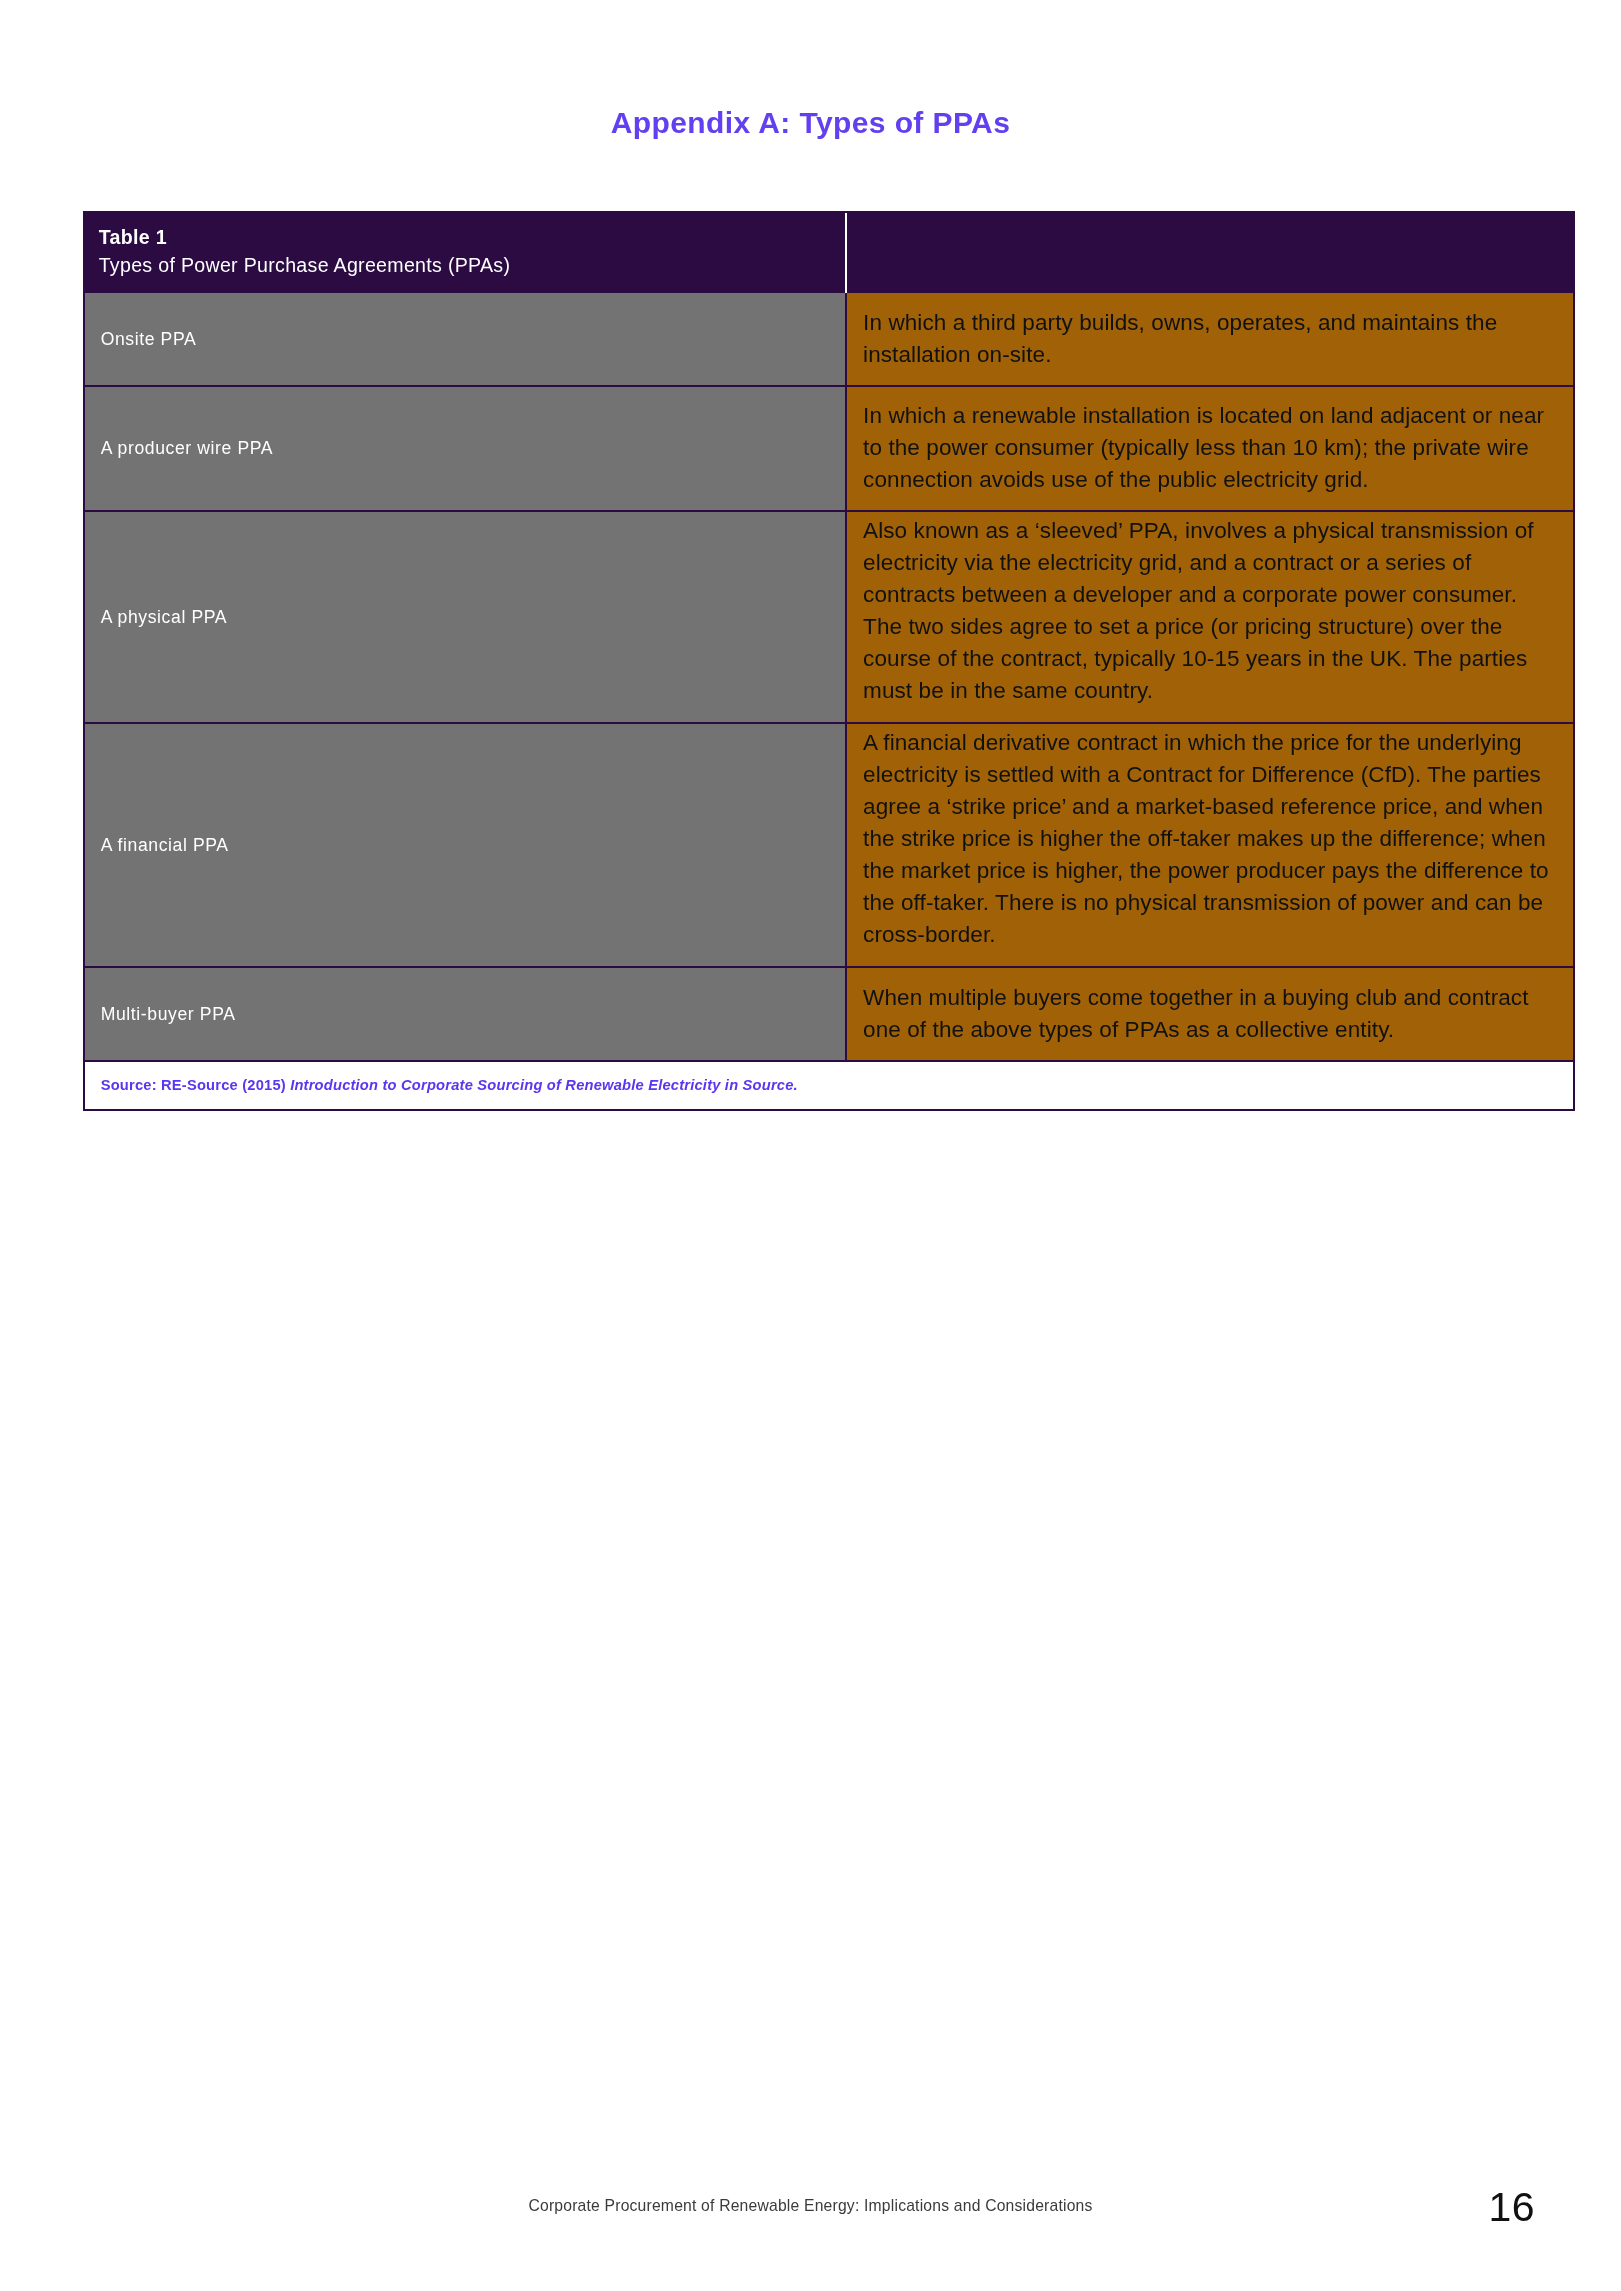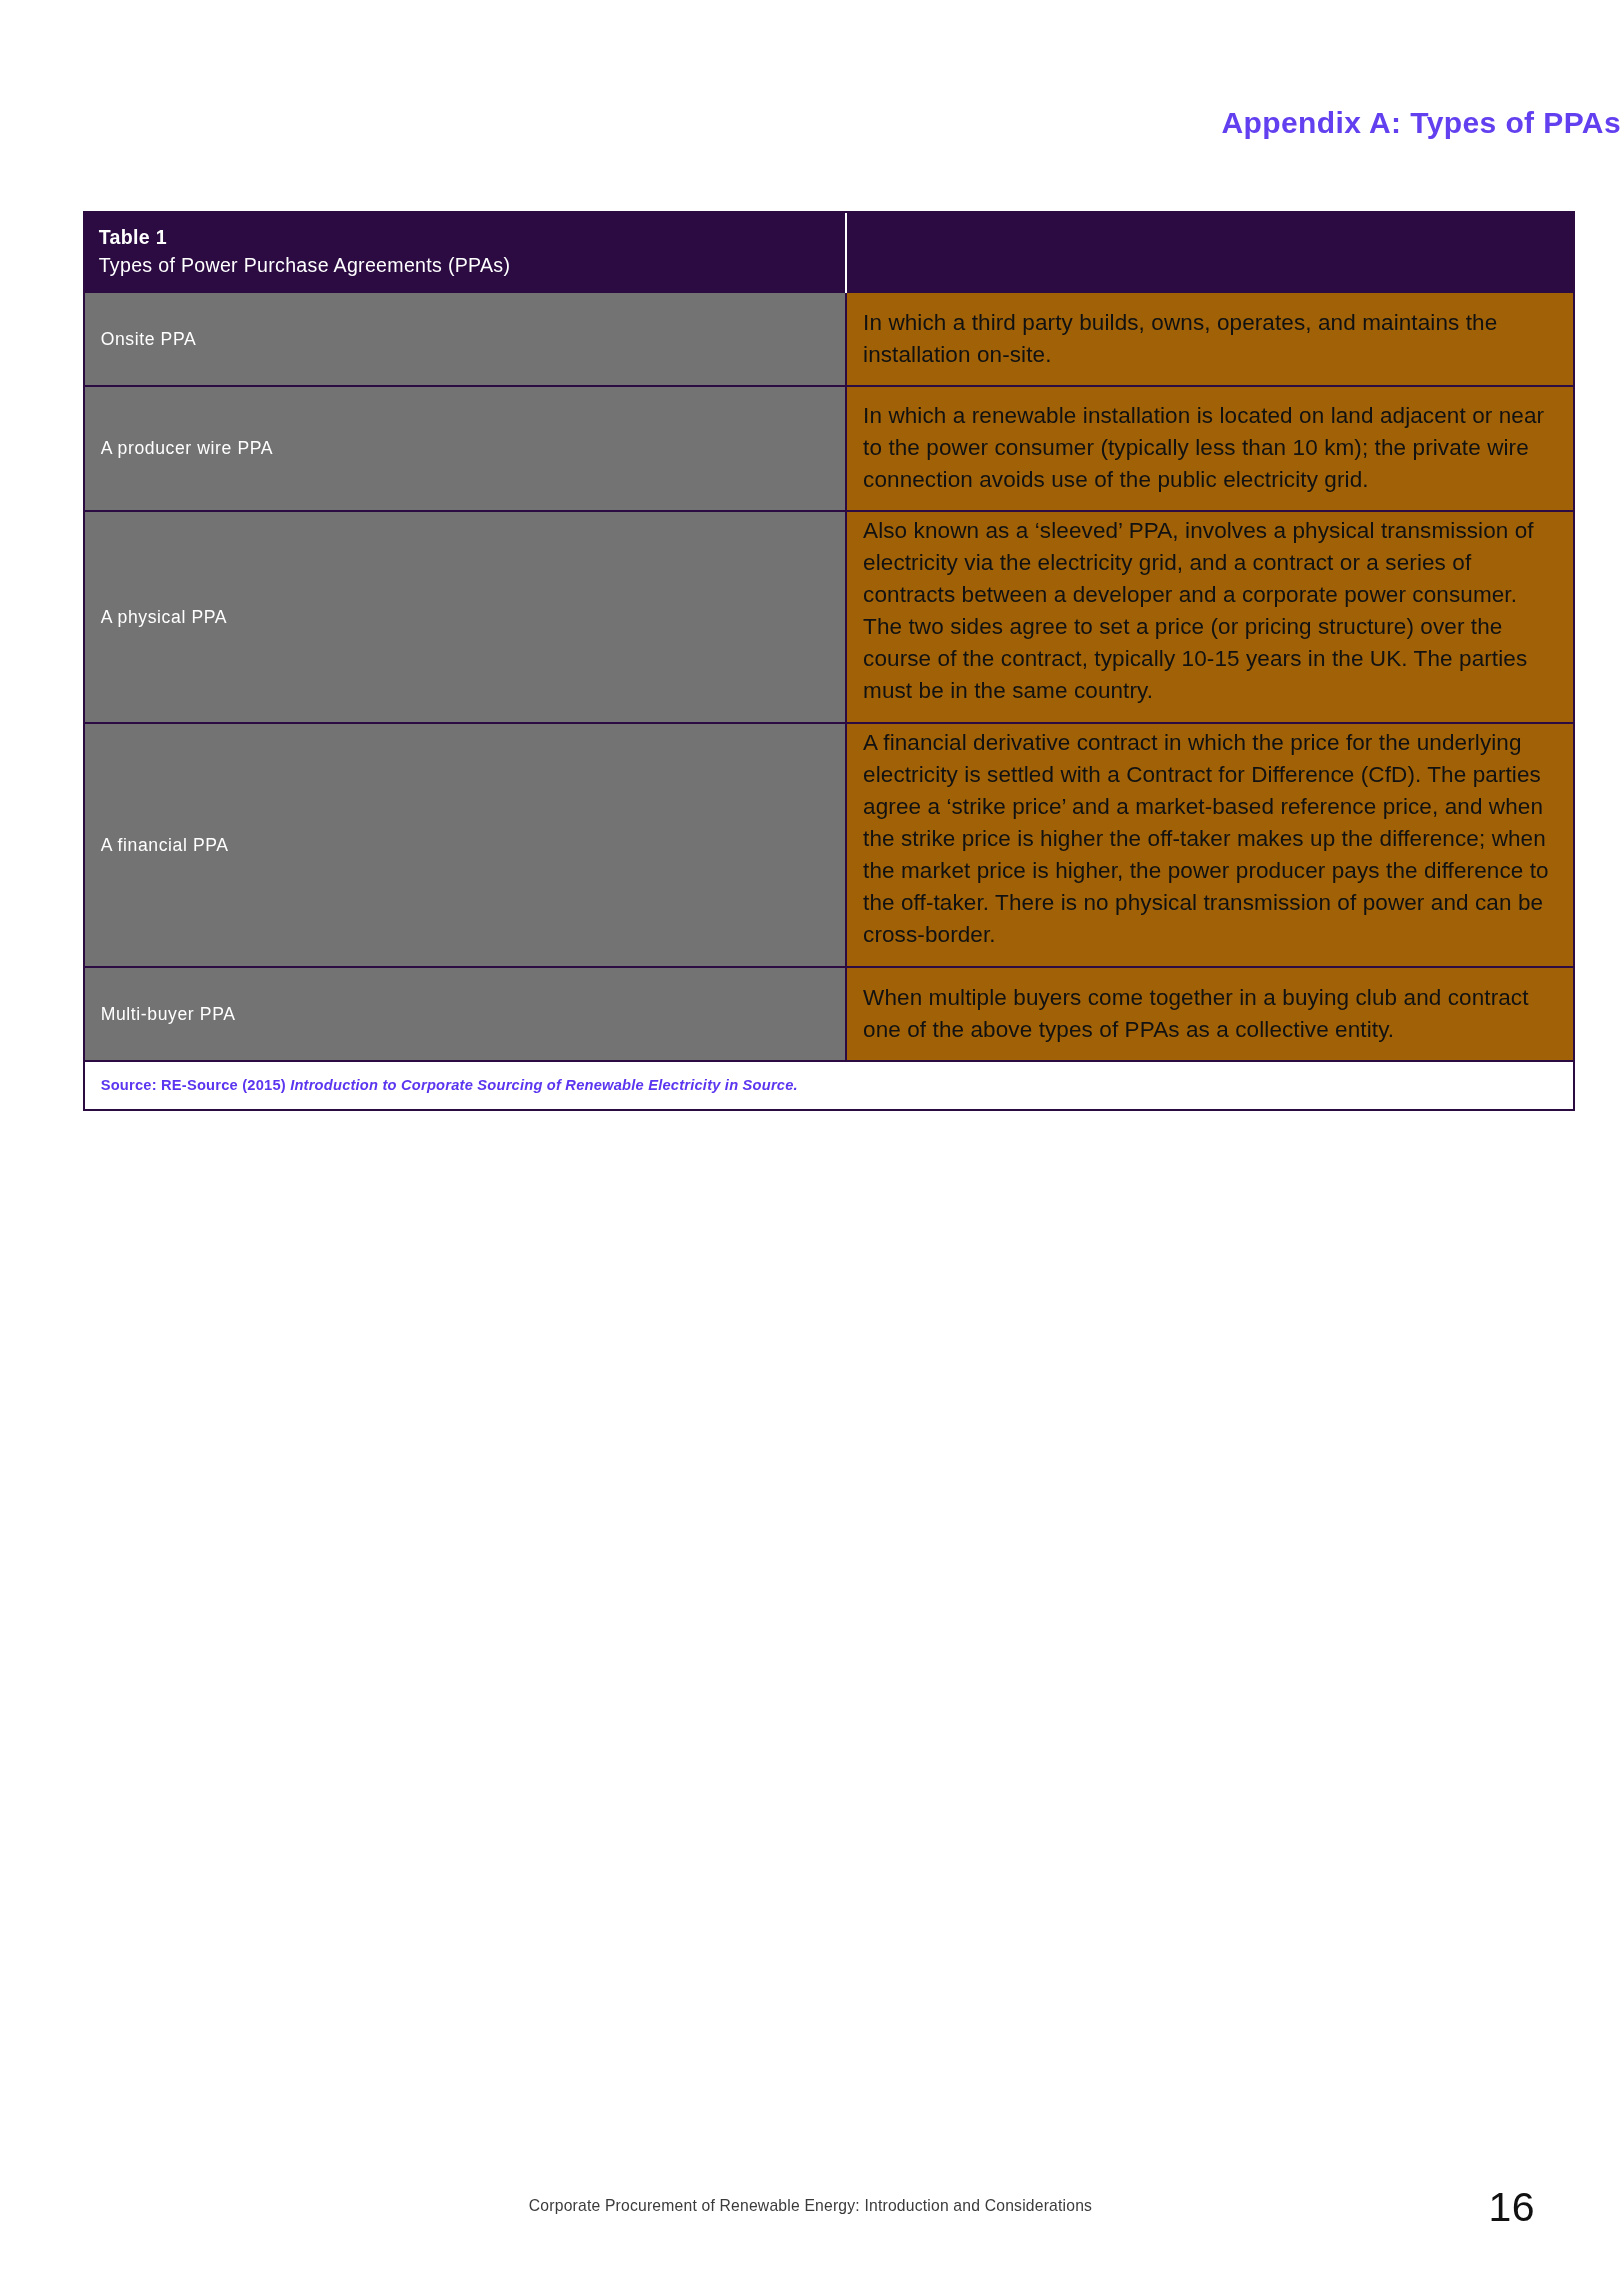--- a/index.html
+++ b/index.html
@@ -15,21 +15,21 @@
     color: #000000;
     overflow: hidden;
   }
 
   
   .page-title {
     position: absolute;
     left: 0;
     top: 106px;
     width: 1621px;
-    text-align: right;
+    text-align: center;
     font-size: 30px;
     font-weight: bold;
     letter-spacing: 0.4px;
     color: #6340ef;
   }
 
   
   .table-wrap {
     position: absolute;
     left: 83px;
@@ -174,16 +174,16 @@
       </tr>
 
       <tr class="source-row">
         <td colspan="2"><span>Source: RE-Source (2015) </span><span class="src-italic">Introduction to Corporate Sourcing of Renewable Electricity in Source.</span></td>
       </tr>
 
     </tbody>
   </table>
 </div>
 
-<div class="footer-text">Corporate Procurement of Renewable Energy: Introduction and Considerations</div>
+<div class="footer-text">Corporate Procurement of Renewable Energy: Implications and Considerations</div>
 
 <div class="page-number">16</div>
 
 
 </body></html>

